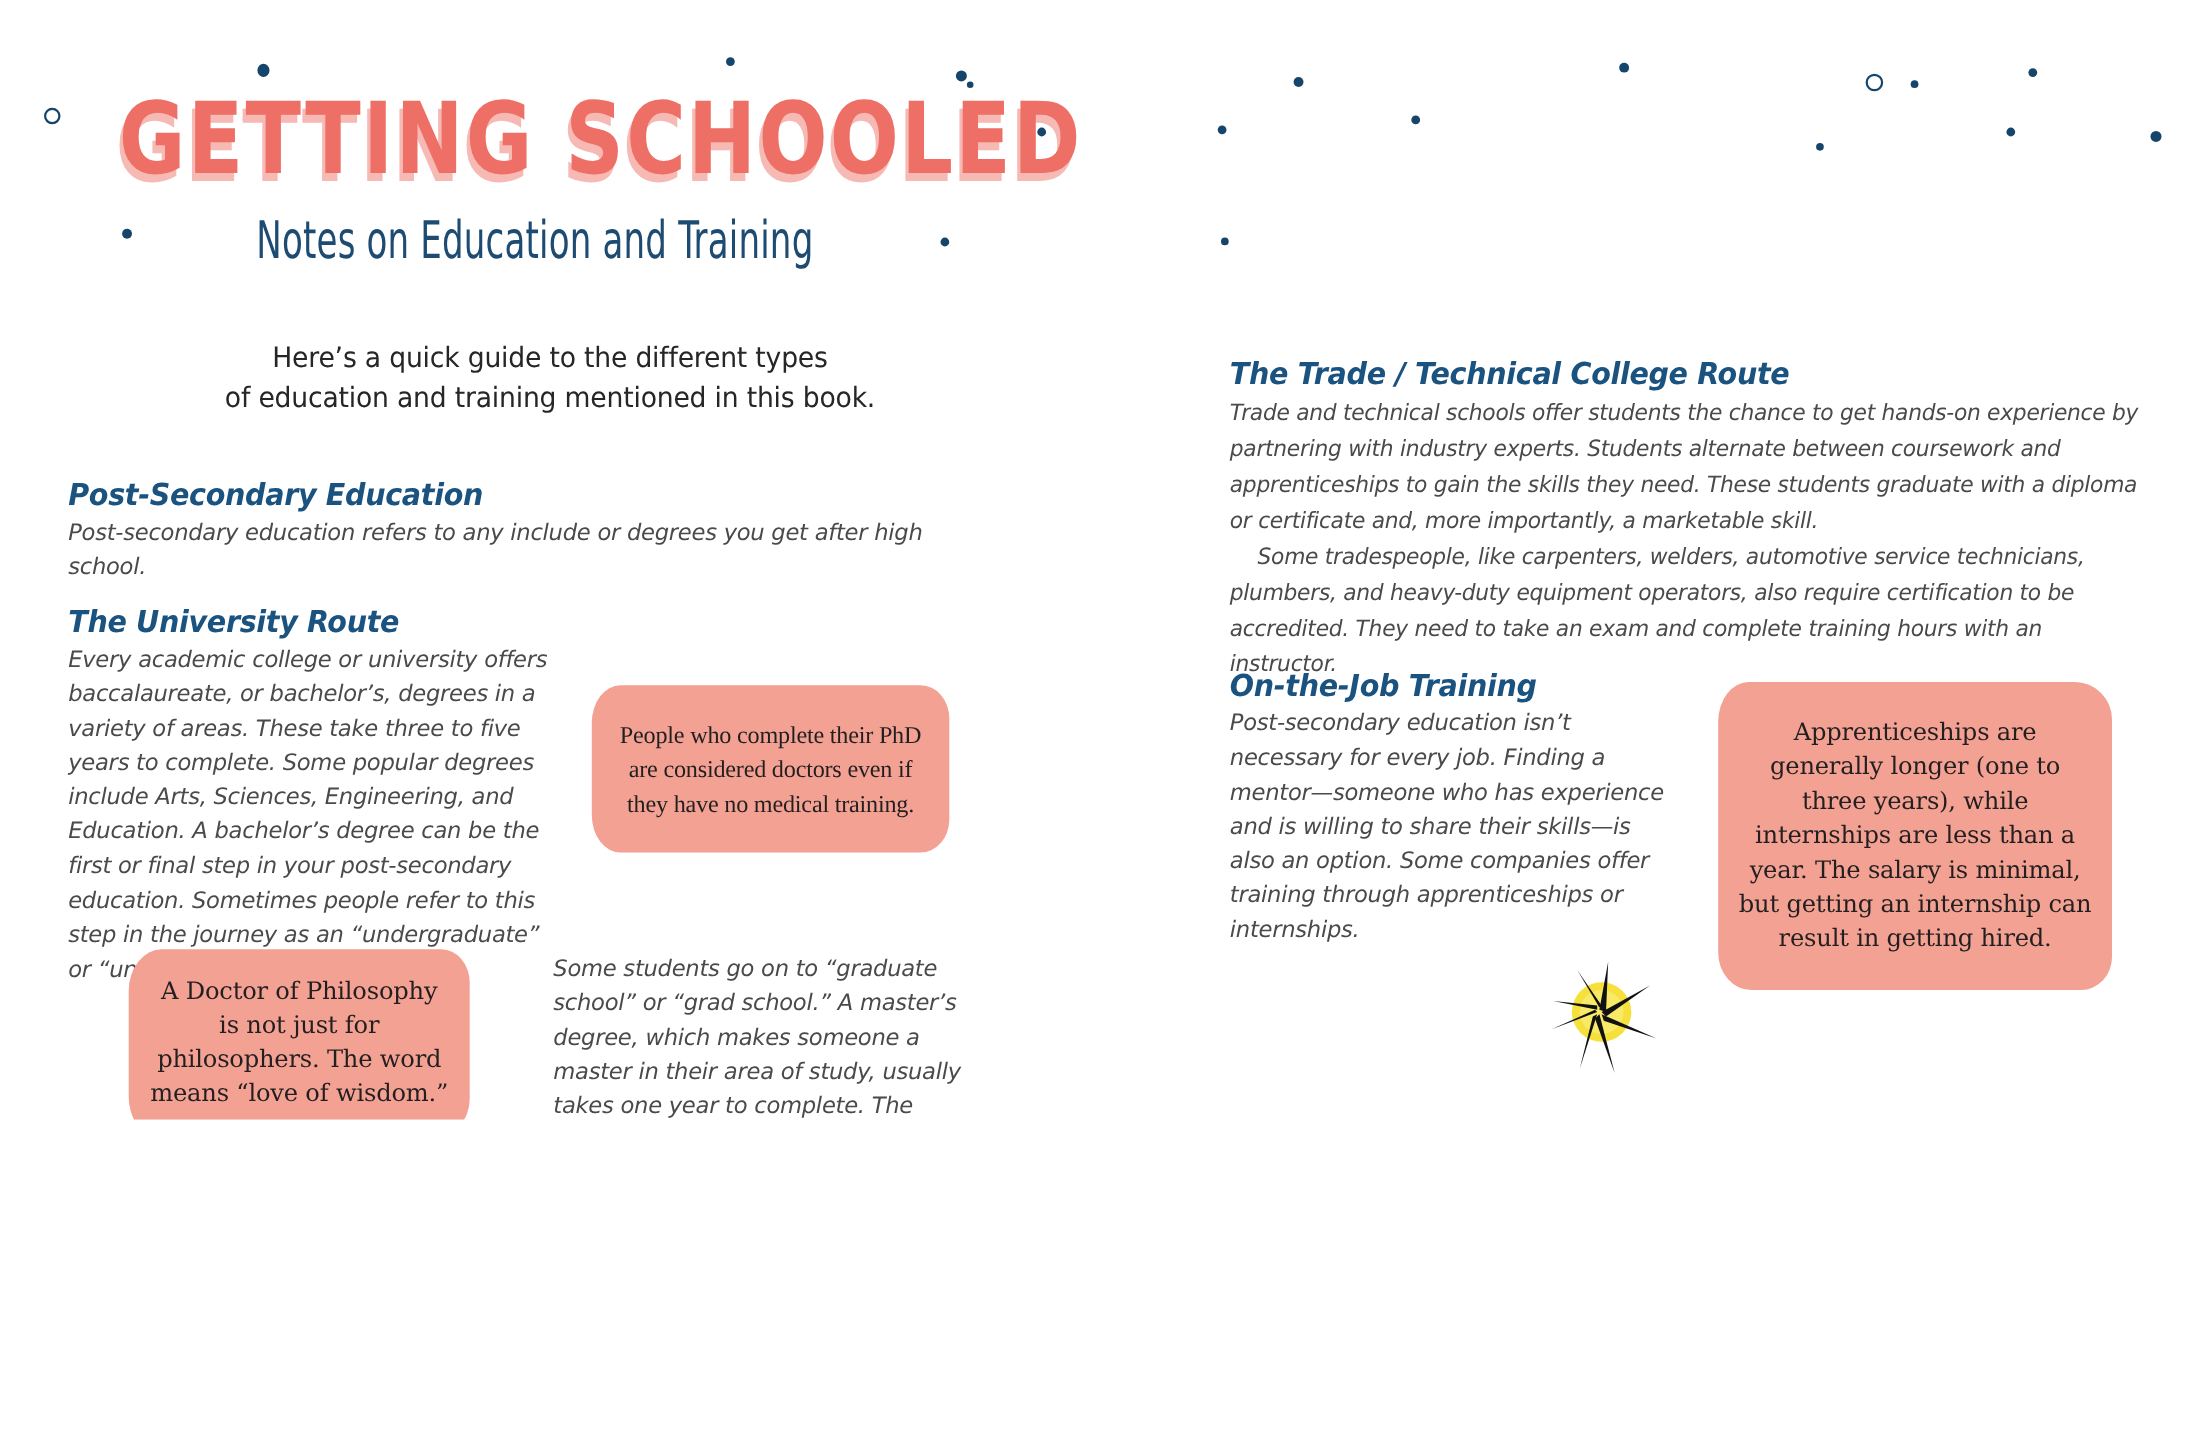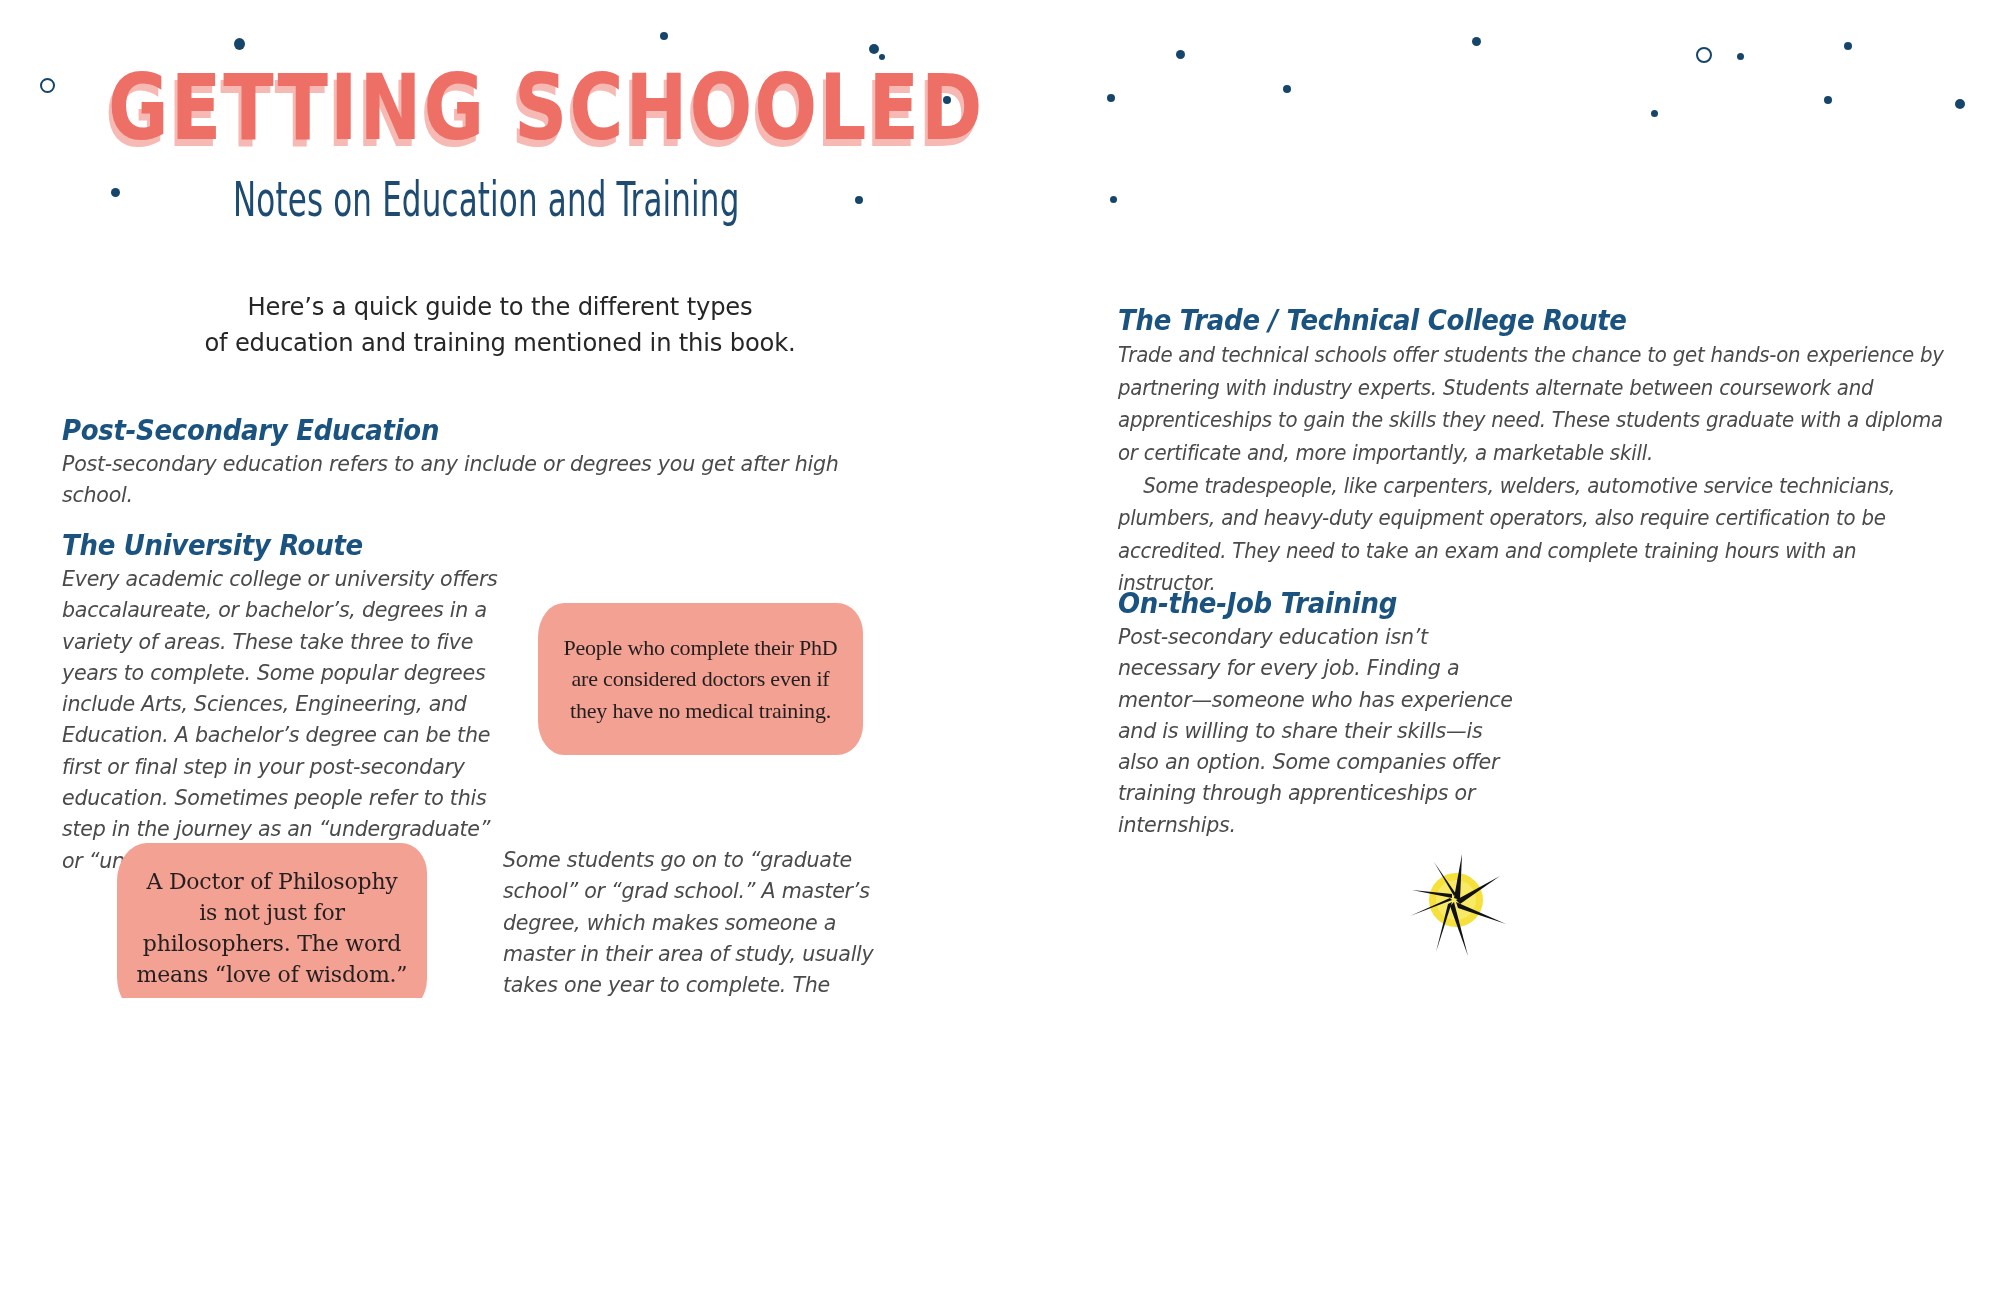--- a/index.html
+++ b/index.html
@@ -7,20 +7,21 @@
     padding: 0;
     background: #ffffff;
   }
   .page {
     position: relative;
     width: 2000px;
     height: 998px;
     background: #ffffff;
     overflow: hidden;
     font-family: "DejaVu Sans", sans-serif;
+    margin-top: 20px;
   }
 
   
   .dot {
     position: absolute;
     border-radius: 50%;
     background: #16456b;
   }
   .ring {
     position: absolute;
@@ -209,20 +210,23 @@
   </div>
 
   <div class="callout" style="left:538px; top:603px; width:325px; height:152px;font-family:Liberation Serif, serif;">
     <span>People who complete their PhD are considered doctors even if they have no medical training.</span>
   </div>
 
   <div class="callout" style="left:117px; top:843px; width:310px; height:170px; border-radius:30px 26px 30px 26px / 38px 30px 34px 36px;">
     <span>A Doctor of Philosophy is not just for philosophers. The word means “love of wisdom.”</span>
   </div>
 
+  <div class="callout" style="left:1562px; top:600px; width:358px; height:280px; border-radius:28px 34px 28px 30px / 36px 34px 30px 34px;">
+    <span>Apprenticeships are generally longer (one to three years), while internships are less than a year. The salary is minimal, but getting an internship can result in getting hired.</span>
+  </div>
 
   <div class="illus" style="left:222px; top:1050px; width:160px; height:150px;">
     <svg width="160" height="150" viewBox="0 0 160 150">
       <g fill="none" stroke="#111111" stroke-width="4.5" stroke-linecap="round">
         <ellipse cx="78" cy="78" rx="62" ry="17" transform="rotate(-32 78 78)"></ellipse>
         <ellipse cx="78" cy="78" rx="62" ry="17" transform="rotate(32 78 78)"></ellipse>
         <ellipse cx="78" cy="80" rx="60" ry="15" transform="rotate(-2 78 80)"></ellipse>
         <path d="M16 38 q6 -14 18 -18" stroke-width="4"></path>
         <path d="M30 34 q6 -12 16 -15" stroke-width="4"></path>
       </g>

